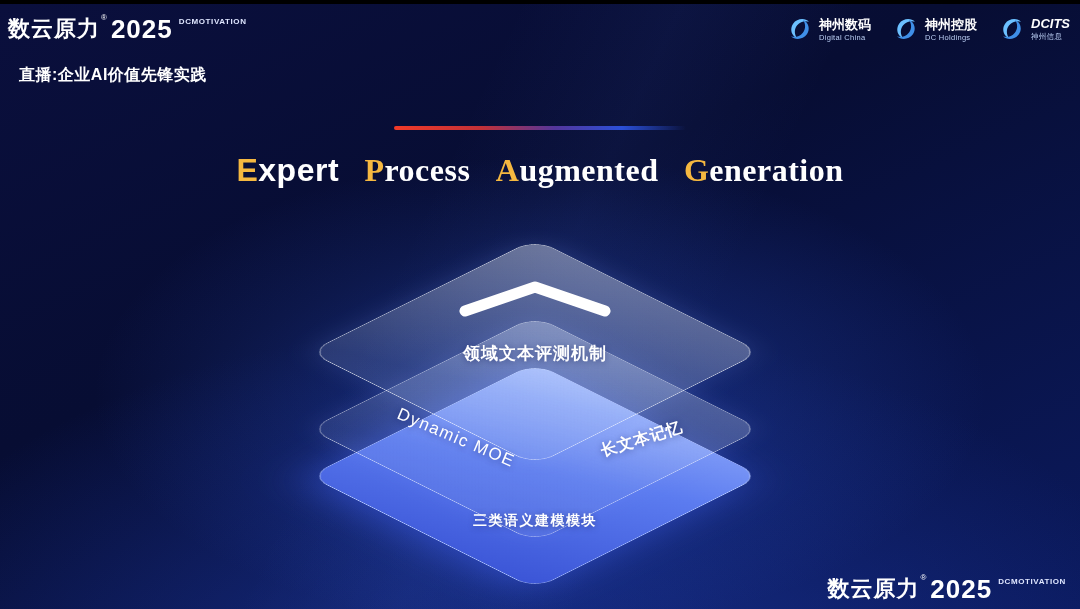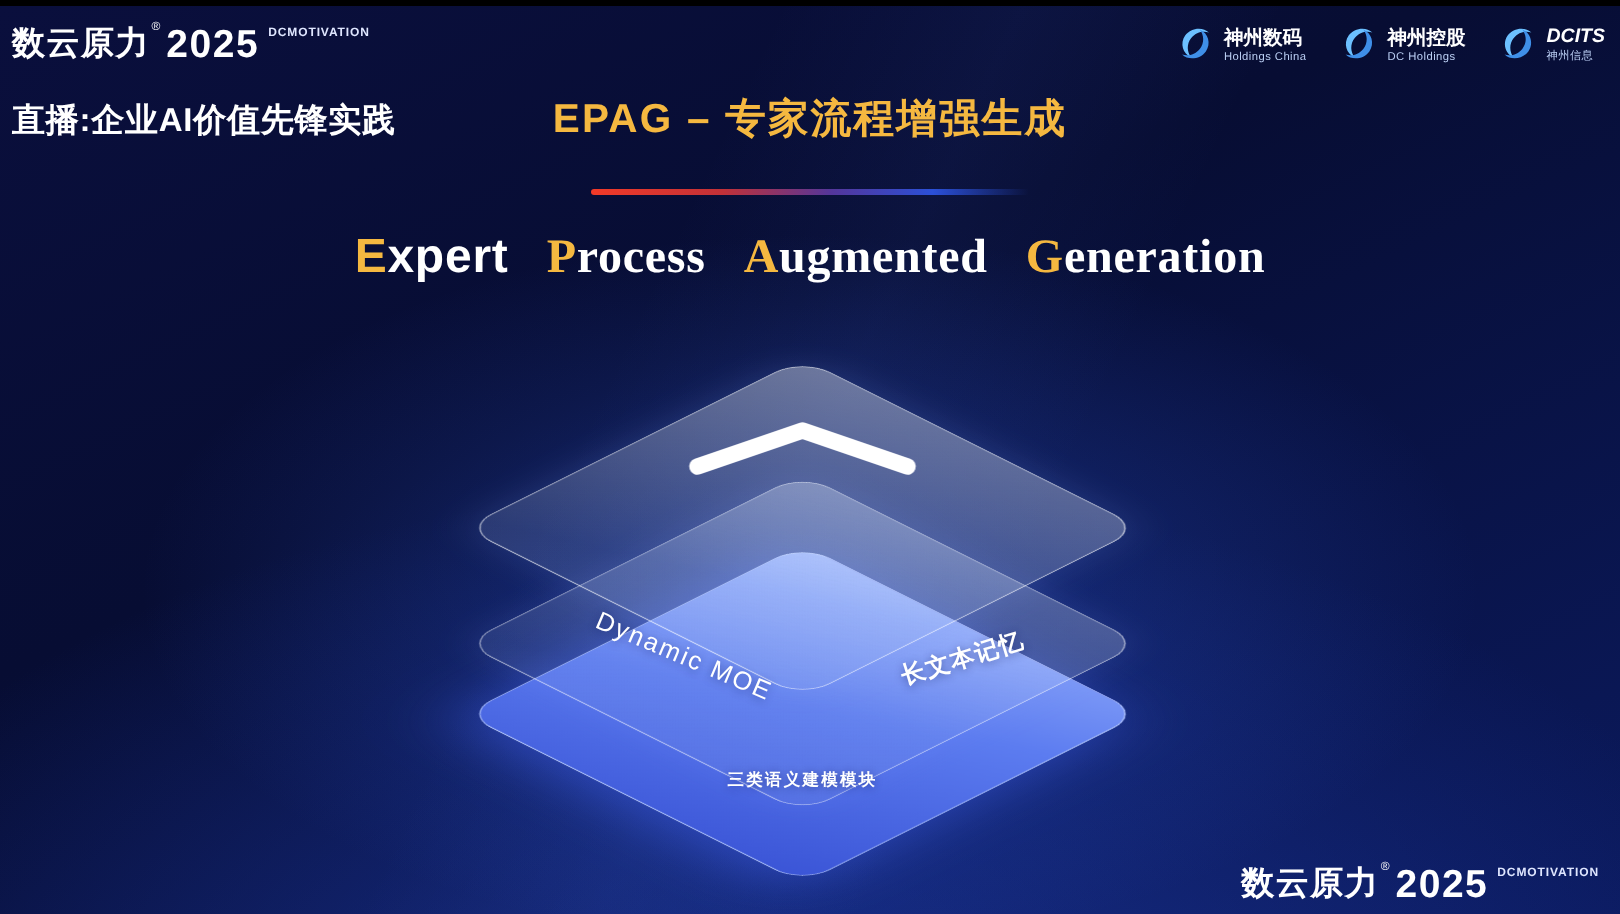--- a/index.html
+++ b/index.html
@@ -27,21 +27,21 @@
   .brand { position:absolute; display:flex; align-items:flex-start; white-space:nowrap; }
   .brand-top { left:8px; top:10px; }
   .brand-bottom { right:14px; bottom:8px; }
   .brand-name { font-size:22px; font-weight:800; letter-spacing:1px; }
   .brand-reg { font-size:8px; vertical-align:super; margin:0 2px 0 1px; position:relative; top:-1px; }
   .brand-year { font-size:26px; font-weight:800; letter-spacing:1px; margin-left:2px; }
   .brand-tag { display:inline-flex; flex-direction:row; margin-left:6px; margin-top:3px;
                font-size:8px; font-weight:700; letter-spacing:0.6px; line-height:1.2; color:#dfe6ff; }
 
   
-  .live-label { position:absolute; left:8px; top:61px; font-size:22px; font-weight:800; letter-spacing:0.5px; }
+  .live-label { position:absolute; left:19px; top:61px; font-size:16px; font-weight:800; letter-spacing:0.5px; }
 
   
   .slide-title {
     position:absolute; left:50%; top:57px; transform:translateX(-50%);
     font-size:27px; font-weight:800; letter-spacing:1.5px;
     color:#f5b840; white-space:nowrap;
   }
 
   
   .divider {
@@ -95,52 +95,51 @@
 
   .chevron { position:absolute; left:455px; top:276px; width:160px; height:38px; z-index:35; }
 
   .lbl { position:absolute; z-index:40; color:#fff; text-align:center;
          text-shadow:0 1px 6px rgba(10,20,80,0.45); }
   .lbl-top    { left:385px; top:338px; width:300px; font-size:17px; font-weight:700; letter-spacing:1px; }
   .lbl-left   { left:383px; top:424px; width:146px; font-size:17px; font-weight:500; letter-spacing:1.5px;
                 transform:rotate(23deg); }
   .lbl-right  { left:576px; top:425px; width:132px; font-size:16px; font-weight:700; letter-spacing:1px;
                 transform:rotate(-17deg); }
-  .lbl-bottom { left:385px; top:508px; width:300px; font-size:11px; font-weight:700; letter-spacing:1.5px; }
+  .lbl-bottom { left:385px; top:508px; width:300px; font-size:14px; font-weight:700; letter-spacing:1.5px; }
 </style>
 </head>
 <body>
 
 <div class="slide">
 
   <div class="brand brand-top">
     <span class="brand-name">数云原力</span>
       <span class="brand-reg">®</span>
       <span class="brand-year">2025</span>
     <span class="brand-tag">
       <span>DC</span>
       <span>MOTIVATION</span>
     </span>
   </div>
 
   <div class="live-label">直播:企业AI价值先锋实践</div>
 
-  <h1 class="slide-title">EPAG – 专家流程增强生成</h1>
 
   <div class="divider"></div>
 
   <div class="partners">
     <div class="partner">
       <svg class="swoosh" viewBox="0 0 32 32">
         <path d="M27 7 C22 2 12 3 7.5 9.5 C3 16 5.5 24.5 12.5 27.5 C9 23 8.5 16.5 12.5 11.5 C16.5 6.5 22.5 5.5 27 7 Z" fill="#6cc0ff"></path>
         <path d="M5 25 C10 30 20 29 24.5 22.5 C29 16 26.5 7.5 19.5 4.5 C23 9 23.5 15.5 19.5 20.5 C15.5 25.5 9.5 26.5 5 25 Z" fill="#3f8fe8"></path>
       </svg>
       <div class="p-text">
         <div class="p-name">神州数码</div>
-        <div class="p-sub">Holdings China</div>
+        <div class="p-sub">Digital China</div>
       </div>
     </div>
     <div class="partner">
       <svg class="swoosh" viewBox="0 0 32 32">
         <path d="M27 7 C22 2 12 3 7.5 9.5 C3 16 5.5 24.5 12.5 27.5 C9 23 8.5 16.5 12.5 11.5 C16.5 6.5 22.5 5.5 27 7 Z" fill="#6cc0ff"></path>
         <path d="M5 25 C10 30 20 29 24.5 22.5 C29 16 26.5 7.5 19.5 4.5 C23 9 23.5 15.5 19.5 20.5 C15.5 25.5 9.5 26.5 5 25 Z" fill="#3f8fe8"></path>
       </svg>
       <div class="p-text">
         <div class="p-name">神州控股</div>
         <div class="p-sub">DC Holdings</div>
@@ -167,20 +166,21 @@
 
   <div class="diagram">
     <div class="layer layer3"></div>
     <div class="layer layer2"></div>
     <div class="layer layer1"></div>
 
     <svg class="chevron" viewBox="0 0 160 38">
       <polyline points="10,31 80,7 150,31" fill="none" stroke="#ffffff" stroke-width="11" stroke-linecap="round" stroke-linejoin="round"></polyline>
     </svg>
 
+    <div class="lbl lbl-top">领域文本评测机制</div>
     <div class="lbl lbl-left">Dynamic MOE</div>
     <div class="lbl lbl-right">长文本记忆</div>
     <div class="lbl lbl-bottom">三类语义建模模块</div>
   </div>
 
   <div class="brand brand-bottom">
     <span class="brand-name">数云原力</span>
       <span class="brand-reg">®</span>
       <span class="brand-year">2025</span>
     <span class="brand-tag">

